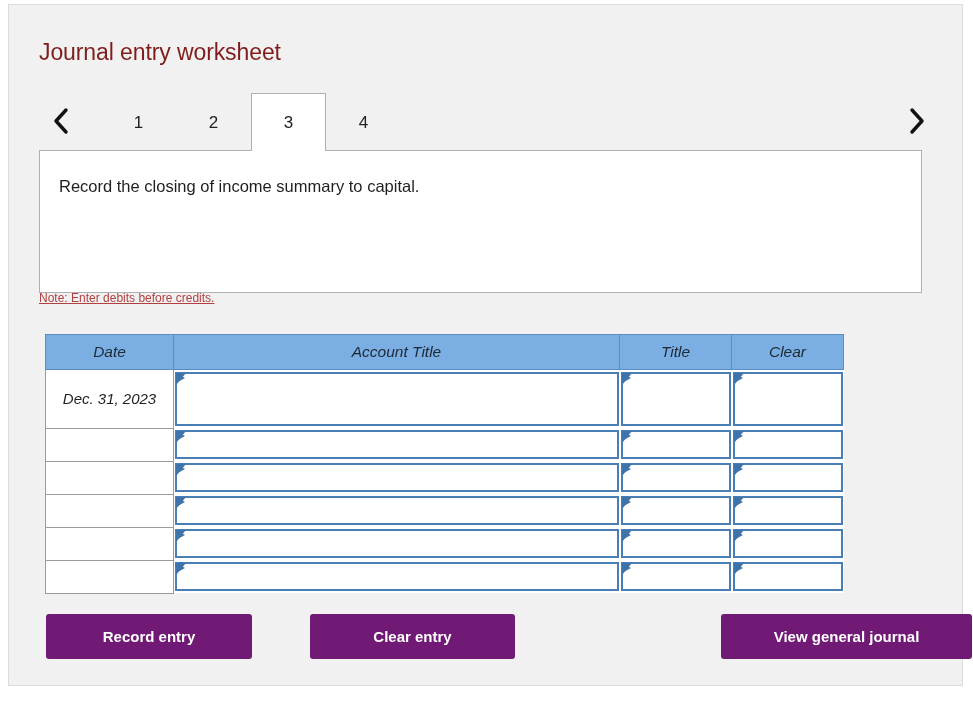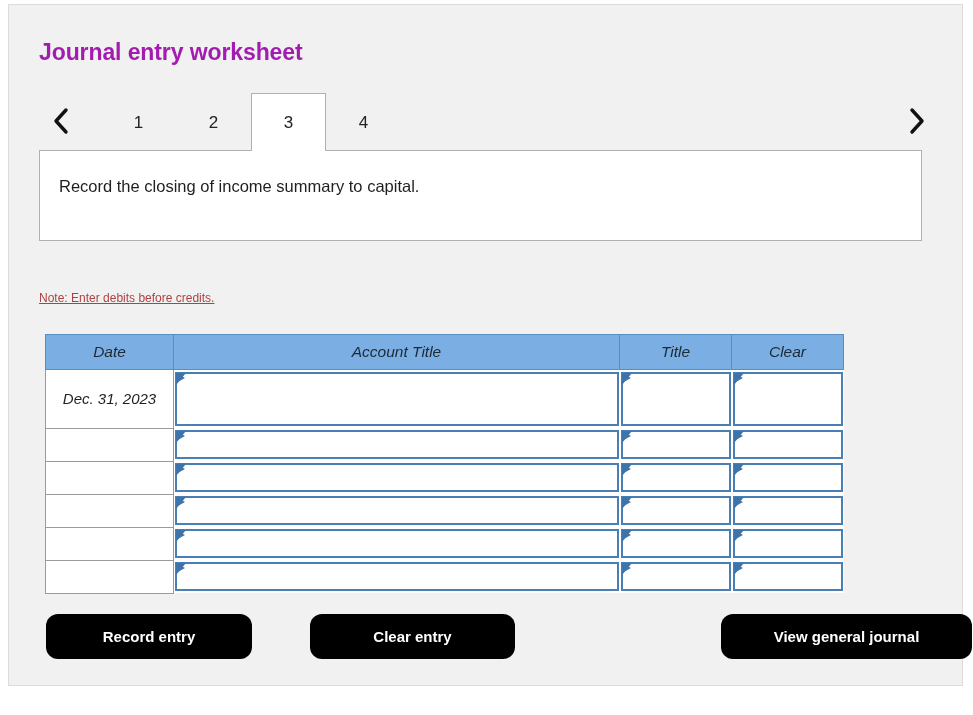--- a/index.html
+++ b/index.html
@@ -24,22 +24,22 @@
     border: 1px solid #dcdcdc;
     box-sizing: border-box;
   }
 
   
   .worksheet-title {
     position: absolute;
     left: 30px;
     top: 34px;
     font-size: 23px;
-    font-weight: bold;
-    color: #a21caf;
+    font-weight: normal;
+    color: #7f1d1d;
     letter-spacing: -0.1px;
   }
 
   
   .tabstrip {
     position: absolute;
     left: 30px;
     top: 88px;
     width: 895px;
     height: 58px;
@@ -96,21 +96,21 @@
     height: 2px;
     background: #ffffff;
   }
 
   
   .instruction-panel {
     position: absolute;
     left: 30px;
     top: 145px;
     width: 883px;
-    height: 91px;
+    height: 143px;
     background: #ffffff;
     border: 1px solid #b0b0b0;
     box-sizing: border-box;
     z-index: 1;
   }
   .instruction-text {
     position: absolute;
     left: 19px;
     top: 26px;
     font-size: 16.5px;
@@ -202,26 +202,26 @@
     width: 0;
     height: 0;
     border-top: 5px solid transparent;
     border-left: 9px solid #3f74ab;
     border-bottom: 5px solid transparent;
   }
 
   
   .btn {
     position: absolute;
-    background: #000000;
+    background: #701a75;
     color: #ffffff;
     font-size: 15px;
     font-weight: bold;
     border: none;
-    border-radius: 12px;
+    border-radius: 3px;
     height: 45px;
     cursor: pointer;
     font-family: "Liberation Sans", sans-serif;
     display: flex;
     align-items: center;
     justify-content: center;
   }
   .btn-record { left: 37px;  top: 609px; width: 206px; }
   .btn-clear  { left: 301px; top: 609px; width: 205px; }
   .btn-view   { left: 712px; top: 609px; width: 251px; }

